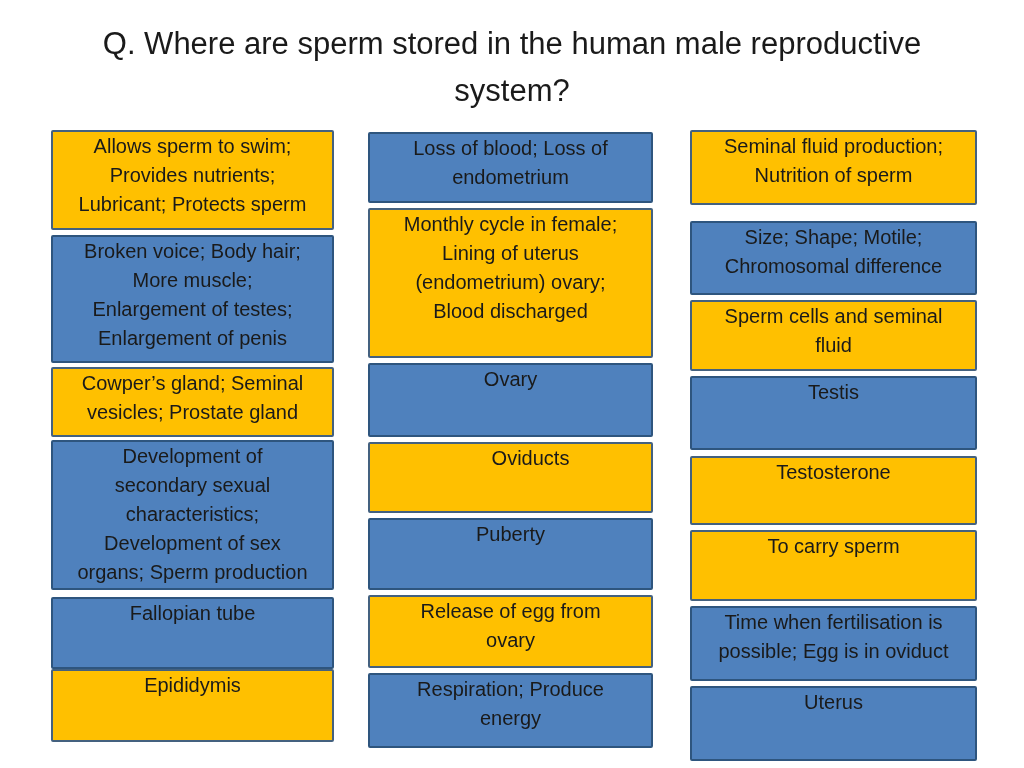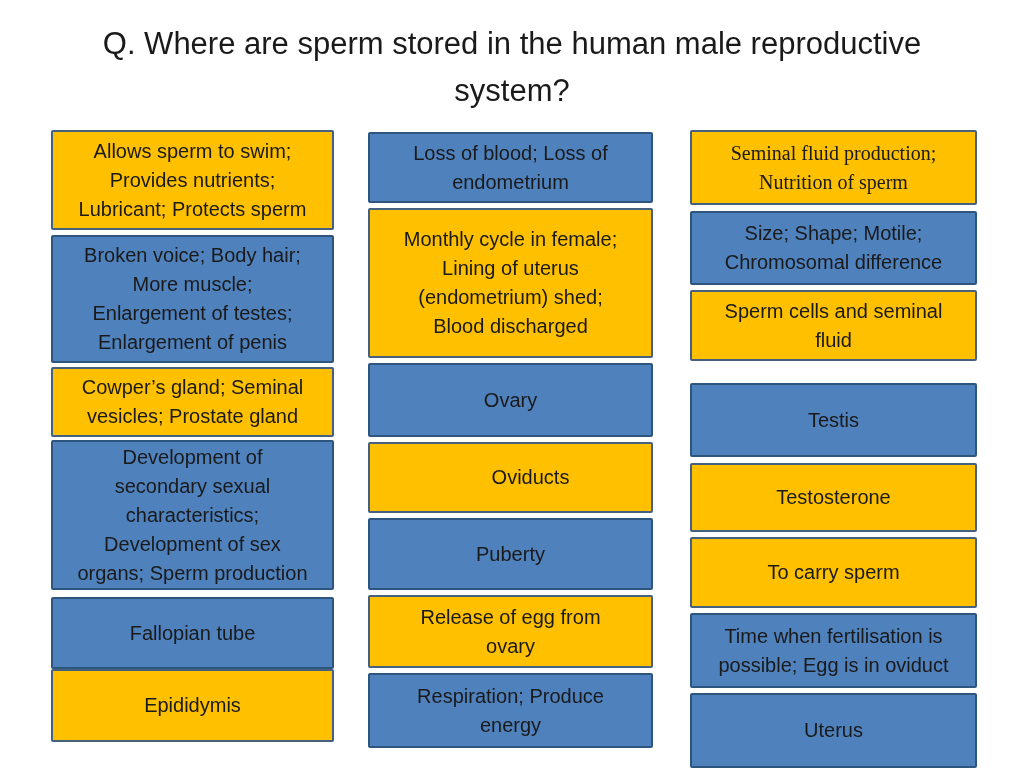--- a/index.html
+++ b/index.html
@@ -17,21 +17,21 @@
   .title{
     position:absolute;top:20px;left:0;width:1024px;
     text-align:center;color:var(--text);
     font-size:31px;line-height:47px;font-weight:400;
     white-space:pre-line;
   }
   .column{position:absolute;}
   .box{
     box-sizing:border-box;
     width:100%;
-    display:flex;align-items:center;justify-content:center;
+    display:flex;align-items:flex-start;justify-content:center;
     text-align:center;
     border-radius:2px;
     border:2px solid;
   }
   .box.yellow{background:var(--yellow);border-color:var(--yellow-border);}
   .box.blue{background:var(--blue);border-color:var(--blue-border);}
   .box-text{
     color:var(--text);
     font-size:20px;line-height:29px;
     white-space:pre-line;
@@ -76,21 +76,21 @@
         </div>
       </div>
       <div class="column" style="left: 368px; top: 132px; width: 285px;">
         <div class="box blue" style="height: 71px; margin-bottom: 5px;">
           <div class="box-text">Loss of blood; Loss of
 endometrium</div>
         </div>
         <div class="box yellow" style="height: 150px; margin-bottom: 5px;">
           <div class="box-text">Monthly cycle in female;
 Lining of uterus
-(endometrium) shed;
+(endometrium) ovary;
 Blood discharged</div>
         </div>
         <div class="box blue" style="height: 74px; margin-bottom: 5px;">
           <div class="box-text">Ovary</div>
         </div>
         <div class="box yellow" style="height: 71px; margin-bottom: 5px; padding-left: 40px;">
           <div class="box-text">Oviducts</div>
         </div>
         <div class="box blue" style="height: 72px; margin-bottom: 5px;">
           <div class="box-text">Puberty</div>
@@ -98,29 +98,29 @@
         <div class="box yellow" style="height: 73px; margin-bottom: 5px;">
           <div class="box-text">Release of egg from
 ovary</div>
         </div>
         <div class="box blue" style="height: 75px; margin-bottom: 0px;">
           <div class="box-text">Respiration; Produce
 energy</div>
         </div>
       </div>
       <div class="column" style="left: 690px; top: 130px; width: 287px;">
-        <div class="box yellow" style="height: 75px; margin-bottom: 6px; font-family: Liberation Serif, serif;">
+        <div class="box yellow" style="height: 75px; margin-bottom: 16px;">
           <div class="box-text">Seminal fluid production;
 Nutrition of sperm</div>
         </div>
         <div class="box blue" style="height: 74px; margin-bottom: 5px;">
           <div class="box-text">Size; Shape; Motile;
 Chromosomal difference</div>
         </div>
-        <div class="box yellow" style="height: 71px; margin-bottom: 22px;">
+        <div class="box yellow" style="height: 71px; margin-bottom: 5px;">
           <div class="box-text">Sperm cells and seminal
 fluid</div>
         </div>
         <div class="box blue" style="height: 74px; margin-bottom: 6px;">
           <div class="box-text">Testis</div>
         </div>
         <div class="box yellow" style="height: 69px; margin-bottom: 5px;">
           <div class="box-text">Testosterone</div>
         </div>
         <div class="box yellow" style="height: 71px; margin-bottom: 5px;">

